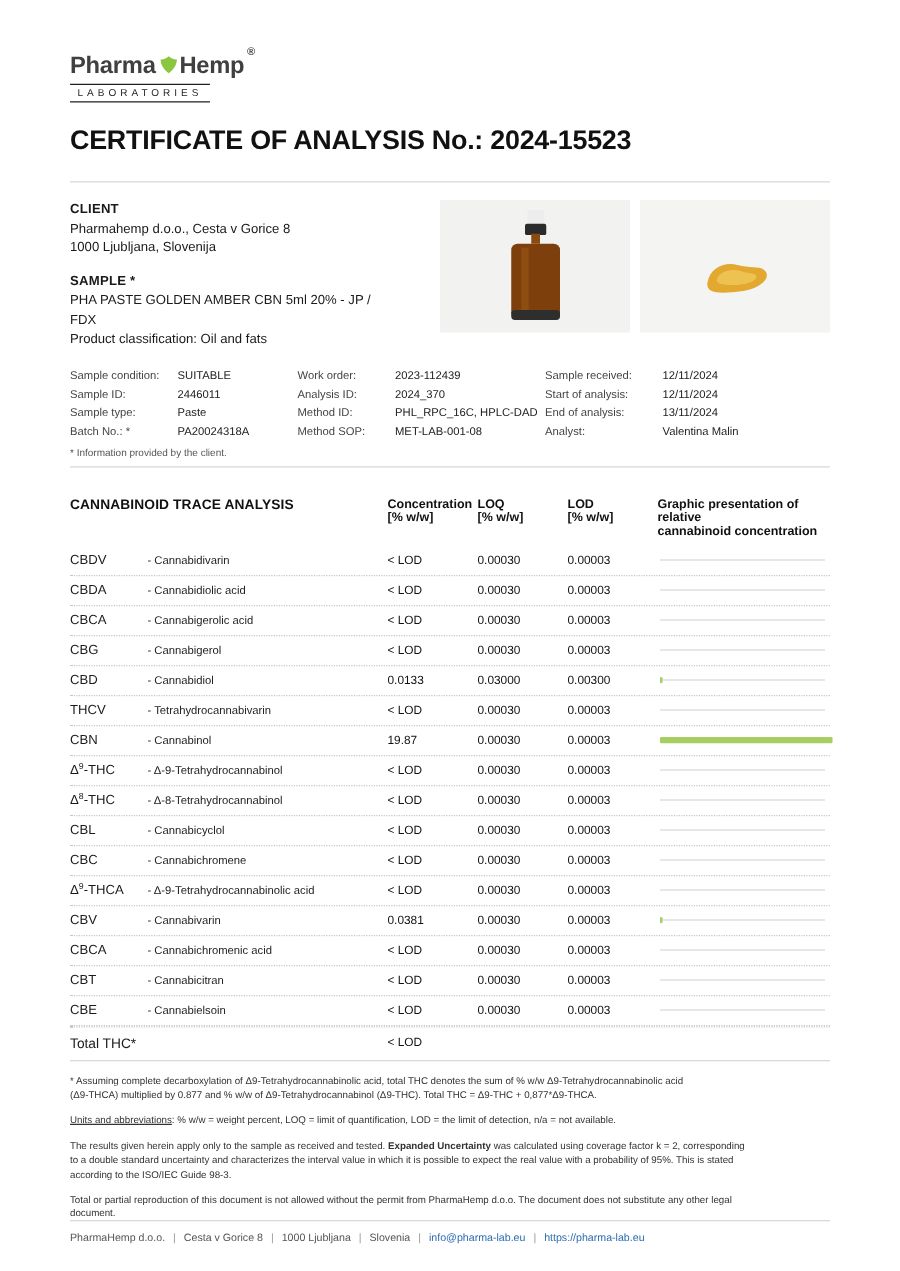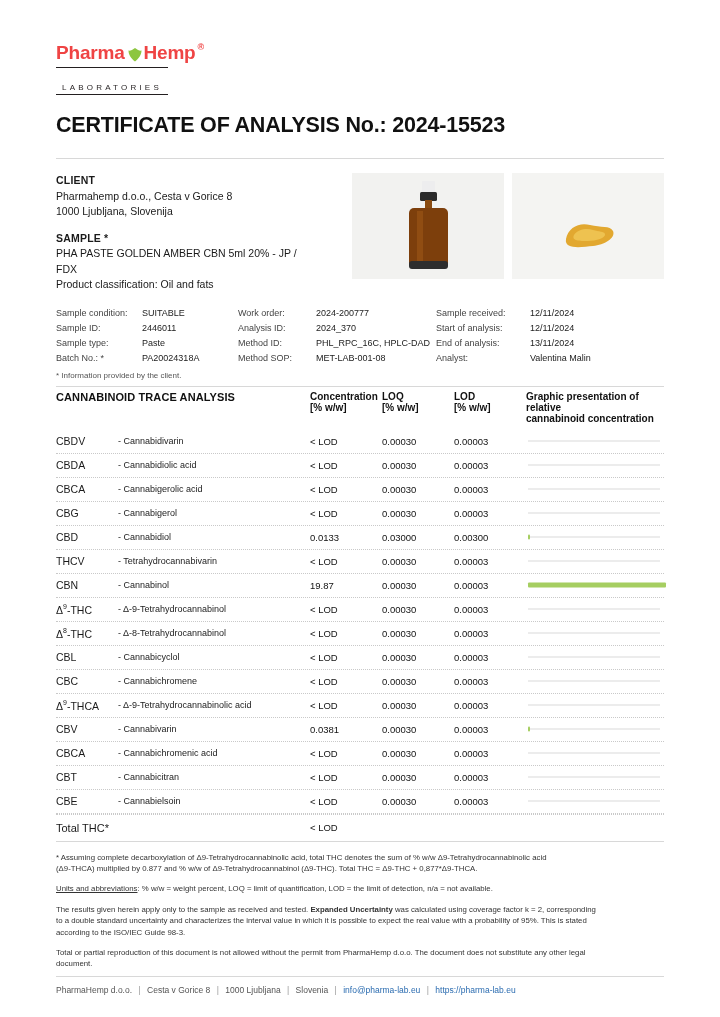--- a/index.html
+++ b/index.html
@@ -25,23 +25,23 @@
 
   
   .logo-block {
     margin-top: 6px;
     margin-bottom: 18px;
   }
   .logo-line {
     font-size: 19px;
     font-weight: bold;
     letter-spacing: -0.2px;
-    color: #ef4444;
+    color: #404040;
     display: flex;
-    align-items: center;
+    align-items: flex-start;
   }
   .logo-leaf {
     display: inline-block;
     width: 16px;
     height: 16px;
     position: relative;
     margin: 0 1px 0 2px;
     transform: translateY(2px);
   }
   .logo-leaf svg { display:block; }
@@ -52,21 +52,21 @@
     margin-left: 2px;
   }
   .logo-sub {
     font-size: 8px;
     letter-spacing: 3.2px;
     color: #231f20;
     margin-top: 3px;
     border-top: 1px solid #231f20;
     border-bottom: 1px solid #231f20;
     display: inline-block;
-    padding: 15px 0 2px 0;
+    padding: 2px 0 2px 0;
     width: 112px;
     text-align: center;
     font-weight: normal;
   }
 
   
   h1.coa-title {
     font-size: 21.5px;
     font-weight: bold;
     margin: 16px 0 20px 0;
@@ -140,21 +140,21 @@
     margin-top: 5px;
     margin-bottom: 6px;
   }
 
   
   .tbl-head {
     display: grid;
     grid-template-columns: 62px 192px 72px 72px 72px 1fr;
     font-size: 10px;
     font-weight: bold;
-    padding-top: 4px;
+    padding-top: 24px;
     padding-bottom: 6px;
     color: #111;
   }
   .tbl-head .t-title {
     grid-column: 1 / 3;
     font-size: 11px;
     letter-spacing: 0.1px;
   }
   .tbl-head .unit {
     font-weight: bold;
@@ -311,21 +311,21 @@
           <path d="M14 16 C18 10 27 9 33 11 C39 13 44 12 45 15 C46 19 36 22 28 22 C20 22 11 22 14 16 Z" fill="#eec250"></path>
         </svg>
       </div>
     </div>
   </div>
 
   <div class="meta">
     <div class="k">Sample condition:</div>
     <div class="v">SUITABLE</div>
     <div class="k">Work order:</div>
-    <div class="v">2024-200777</div>
+    <div class="v">2023-112439</div>
     <div class="k">Sample received:</div>
     <div class="v">12/11/2024</div>
 
     <div class="k">Sample ID:</div>
     <div class="v">2446011</div>
     <div class="k">Analysis ID:</div>
     <div class="v">2024_370</div>
     <div class="k">Start of analysis:</div>
     <div class="v">12/11/2024</div>
 

